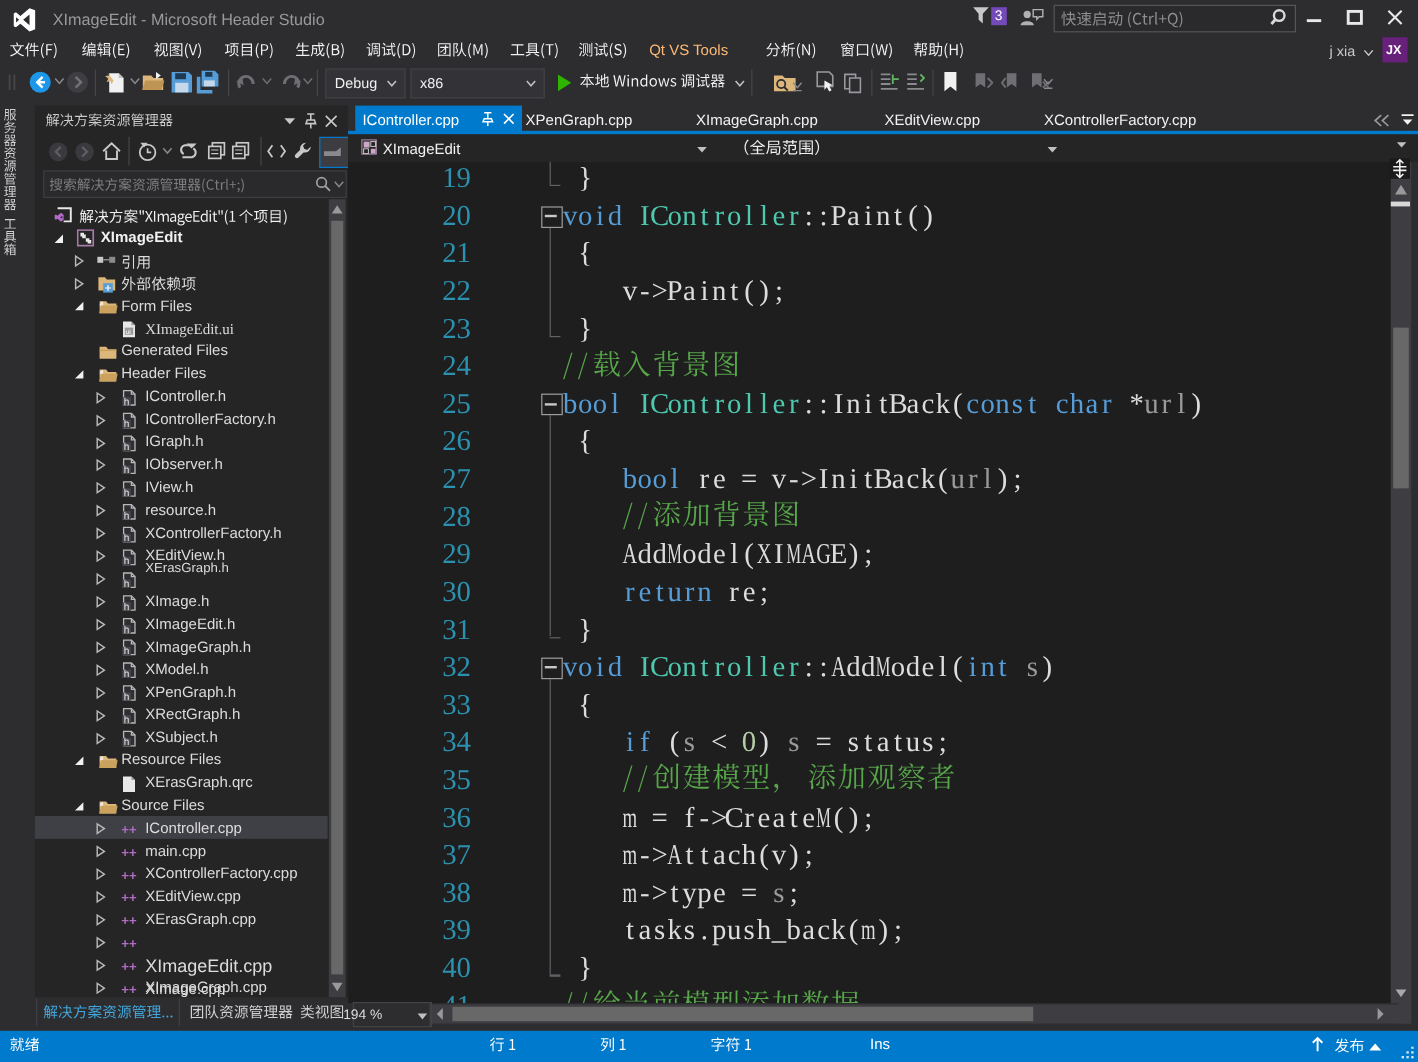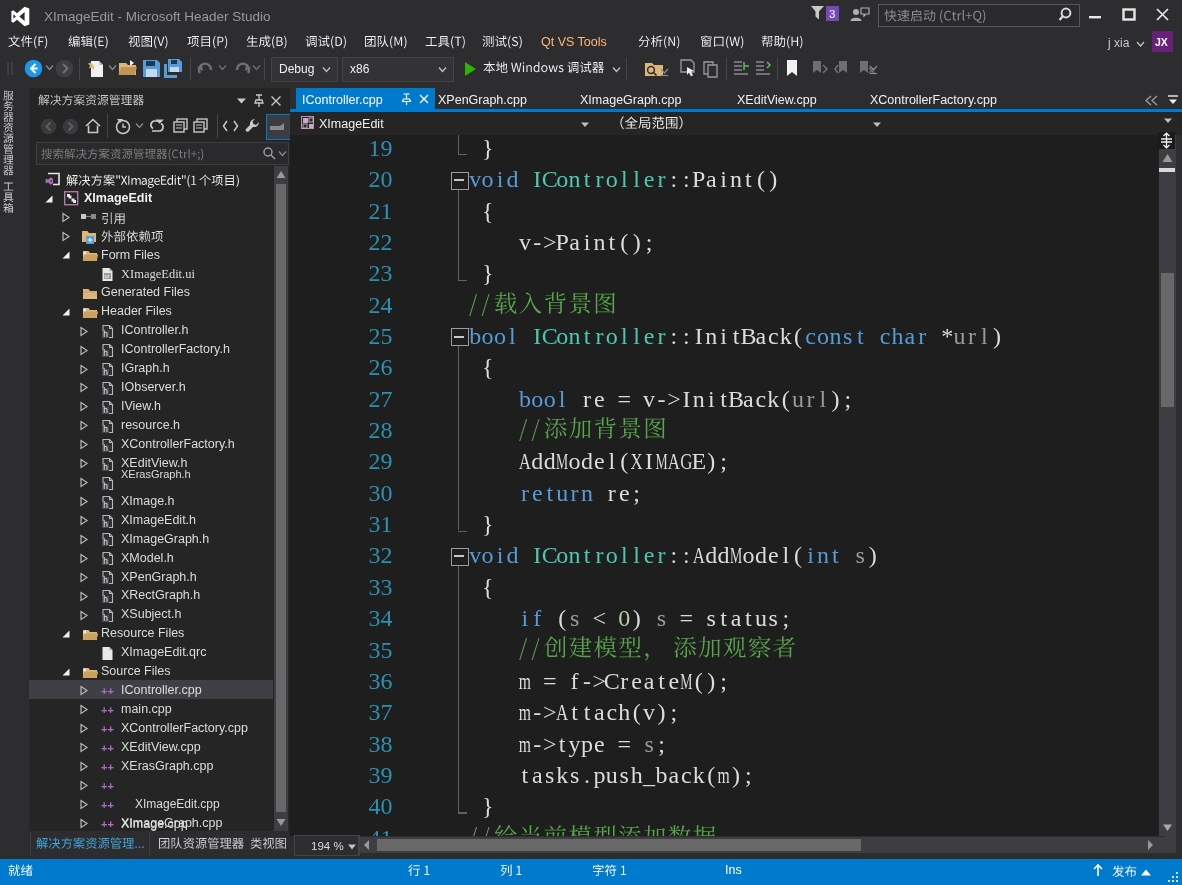--- a/index.html
+++ b/index.html
@@ -521,21 +521,21 @@
 <svg class="a" style="left:82px;top:627.1600000000001px;" width="16" height="14" viewBox="0 0 16 14">
     <path d="M1,3 h5.5 l1.5,2 h7 v8 h-14 z" fill="#dcb67a"></path>
     <path d="M1,6.5 h3 v-3 l-2,0 z" fill="#f1f1f1" opacity="0.85"></path>
     <path d="M2.6,6.5 h13.8 l-2.2,6.5 h-13.6 z" fill="#caa25e"></path>
   </svg>
 <div class="a" style="left:101px;top:626.3600000000001px;font-size:12.5px;color:#dcdcdc;white-space:pre;">Resource Files</div>
 <svg class="a" style="left:101px;top:646.1px;" width="13" height="15" viewBox="0 0 13 15">
     <path d="M1.5,1 h7 l3,3 v10 h-10 z" fill="#e8e8e8"></path>
     <path d="M8.5,1 v3 h3" fill="#a0a0a0"></path>
   </svg>
-<div class="a" style="left:121px;top:645.3000000000001px;font-size:12.5px;color:#dcdcdc;white-space:pre;">XImageEdit.qrc</div>
+<div class="a" style="left:121px;top:645.3000000000001px;font-size:12.5px;color:#dcdcdc;white-space:pre;">XErasGraph.qrc</div>
 <svg class="a" style="left:61px;top:667.0400000000001px;" width="10" height="10" viewBox="0 0 10 10">
     <path d="M8.5,1.5 V8.5 H1.5 Z" fill="#f1f1f1"></path>
   </svg>
 <svg class="a" style="left:82px;top:665.0400000000001px;" width="16" height="14" viewBox="0 0 16 14">
     <path d="M1,3 h5.5 l1.5,2 h7 v8 h-14 z" fill="#dcb67a"></path>
     <path d="M1,6.5 h3 v-3 l-2,0 z" fill="#f1f1f1" opacity="0.85"></path>
     <path d="M2.6,6.5 h13.8 l-2.2,6.5 h-13.6 z" fill="#caa25e"></path>
   </svg>
 <div class="a" style="left:101px;top:664.2400000000001px;font-size:12.5px;color:#dcdcdc;white-space:pre;">Source Files</div>
 <svg class="a" style="left:79px;top:685.48px;" width="10" height="11" viewBox="0 0 10 11">
@@ -579,21 +579,21 @@
 <svg class="a" style="left:101px;top:779.6800000000001px;" width="15" height="12" viewBox="0 0 15 12">
     <text x="0" y="10" font-size="11" font-weight="bold" fill="#b06cc4" font-family="Liberation Sans">++</text>
   </svg>
 <div class="a" style="left:121px;top:777.8800000000001px;font-size:12.5px;color:#dcdcdc;white-space:pre;margin-top:39px;">XImage.cpp</div>
 <svg class="a" style="left:79px;top:799.1200000000001px;" width="10" height="11" viewBox="0 0 10 11">
     <path d="M2,1.5 L8,5.5 L2,9.5 Z" fill="none" stroke="#b8b8b8" stroke-width="1.2"></path>
   </svg>
 <svg class="a" style="left:101px;top:798.6200000000001px;" width="15" height="12" viewBox="0 0 15 12">
     <text x="0" y="10" font-size="11" font-weight="bold" fill="#b06cc4" font-family="Liberation Sans">++</text>
   </svg>
-<div class="a" style="left:135px;top:796.8200000000002px;font-size:12px;color:#dcdcdc;white-space:pre;">XImageEdit.cpp</div>
+<div class="a" style="left:121px;top:796.8200000000002px;font-size:15px;color:#dcdcdc;white-space:pre;">XImageEdit.cpp</div>
 <svg class="a" style="left:79px;top:818.0600000000001px;" width="10" height="11" viewBox="0 0 10 11">
     <path d="M2,1.5 L8,5.5 L2,9.5 Z" fill="none" stroke="#b8b8b8" stroke-width="1.2"></path>
   </svg>
 <svg class="a" style="left:101px;top:817.5600000000001px;" width="15" height="12" viewBox="0 0 15 12">
     <text x="0" y="10" font-size="11" font-weight="bold" fill="#b06cc4" font-family="Liberation Sans">++</text>
   </svg>
 <div class="a" style="left:121px;top:815.7600000000001px;font-size:12.5px;color:#dcdcdc;white-space:pre;">XImageGraph.cpp</div>
 <div class="a" style="left:274px;top:166px;width:14px;height:665px;background:#3e3e42"></div>
 <svg class="a" style="left:274px;top:169px;" width="14" height="12" viewBox="0 0 14 12">
     <path d="M7,2 L11.5,9 H2.5 Z" fill="#999999"></path>
@@ -801,21 +801,21 @@
 <svg class="a" style="left:1159px;top:151px;" width="17" height="14" viewBox="0 0 17 14">
     <path d="M8.5,3 L13.5,11 H3.5 Z" fill="#999999"></path>
   </svg>
 <div class="a" style="left:1159px;top:167.5px;width:16px;height:4px;background:#d9d9d9"></div>
 <div class="a" style="left:1161px;top:273px;width:13px;height:134px;background:#686868"></div>
 <svg class="a" style="left:1159px;top:821px;" width="17" height="12" viewBox="0 0 17 12">
     <path d="M8.5,10 L13,3.5 H4 Z" fill="#a8a8a8"></path>
   </svg>
 <div class="a" style="left:290px;top:836px;width:875px;height:20px;background:#2d2d30"></div>
 <div class="a" style="left:294px;top:835px;width:64px;height:19px;background:#2d2d30;border:1px solid #434346"></div>
-<div class="a" style="left:311px;top:840px;font-size:11.5px;color:#dcdcdc;white-space:pre;">194 %</div>
+<div class="a" style="left:286px;top:840px;font-size:11.5px;color:#dcdcdc;white-space:pre;">194 %</div>
 <svg class="a" style="left:347px;top:843px;" width="10" height="8" viewBox="0 0 10 8">
     <path d="M1,1.5 L9,1.5 L5,6.5 Z" fill="#c0c0c0"></path>
   </svg>
 <div class="a" style="left:358px;top:836px;width:1px;height:20px;background:#46464a"></div>
 <div class="a" style="left:360px;top:837px;width:816px;height:16px;background:#3e3e42"></div>
 <svg class="a" style="left:360px;top:838px;" width="14" height="14" viewBox="0 0 14 14">
     <path d="M9,2 L4,7 L9,12" fill="#999999"></path>
   </svg>
 <div class="a" style="left:377px;top:839px;width:484px;height:12px;background:#686868"></div>
 <svg class="a" style="left:1143px;top:838px;" width="14" height="14" viewBox="0 0 14 14">

